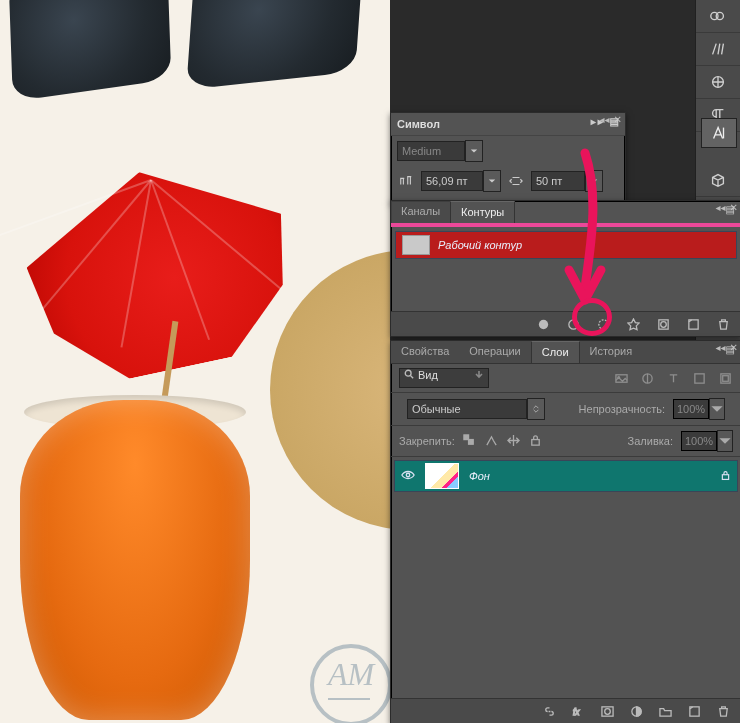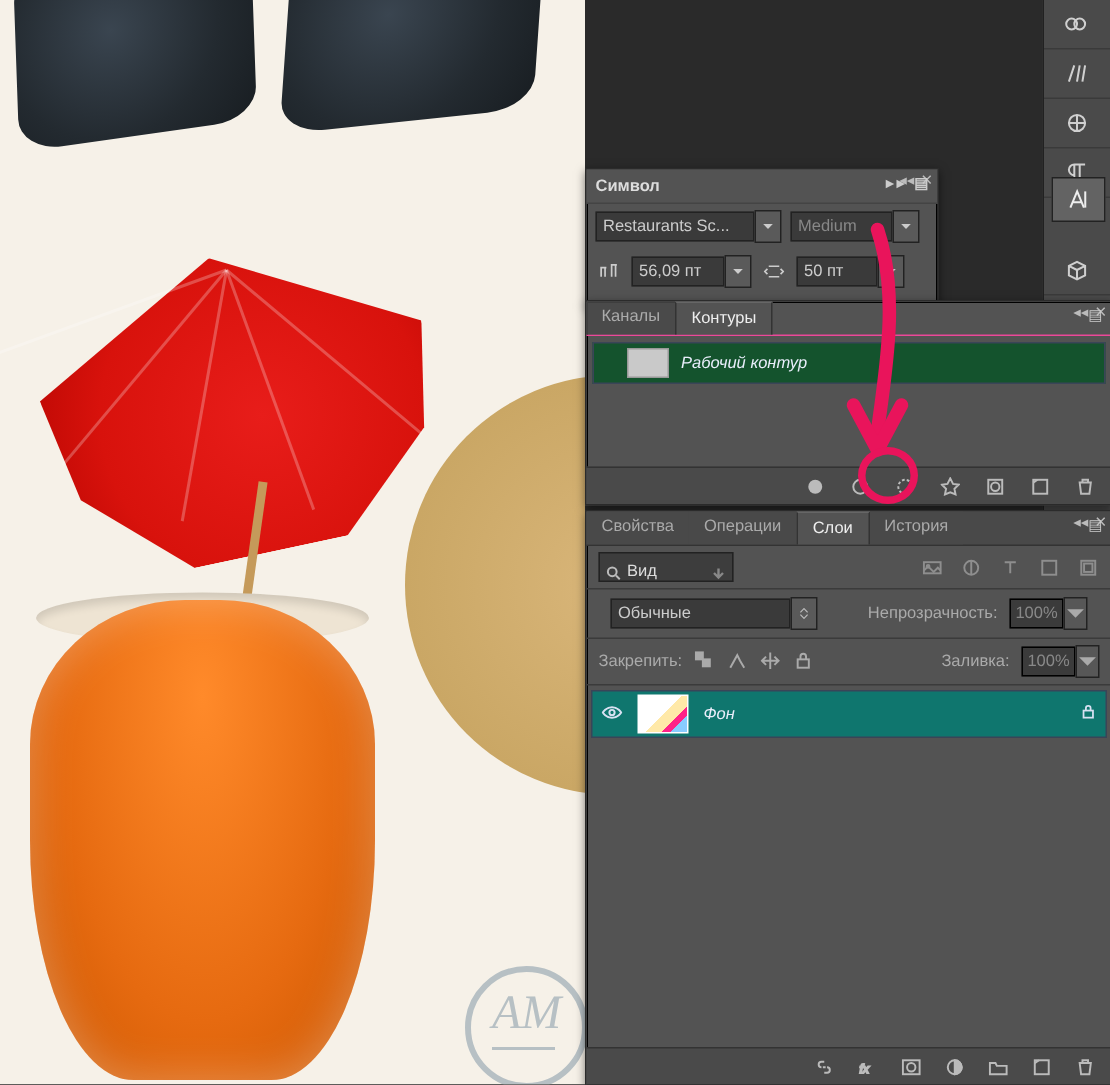--- a/index.html
+++ b/index.html
@@ -33,37 +33,37 @@
   .row{display:flex;align-items:center;gap:6px;padding:4px 6px}
   .combo{display:flex;align-items:center}
   .combo .txt{height:18px;background:#3a3a3a;border:1px solid #222;padding:0 4px;color:#ccc;display:flex;align-items:center;font-size:11px}
   .combo .btn{width:16px;height:20px;background:#5a5a5a;border:1px solid #222;display:flex;align-items:center;justify-content:center}
   .combo .btn svg{width:8px;height:8px;fill:#ccc}
   .fld-ic{width:18px;height:18px;display:flex;align-items:center;justify-content:center}
   .fld-ic svg{width:14px;height:14px;fill:none;stroke:#ccc;stroke-width:1.3}
 
   
   .pathpanel{left:390px;top:200px;width:350px;height:135px}
-  .tabs{display:flex;height:22px;border-bottom:1px solid #ec4899}
+  .tabs{display:flex;height:22px;border-bottom:4px solid #ec4899}
   .tab{padding:4px 10px 0 10px;color:#bbb}
   .tab.active{background:#535353;border-top:1px solid #666;border-left:1px solid #333;border-right:1px solid #333;color:#eee}
   .tab.inactive{opacity:.85;background:#494949}
-  .pathrow{display:flex;align-items:center;gap:8px;height:26px;background:#14532d;border:1px solid #3a4558;margin:4px;padding:0 22px}
+  .pathrow{display:flex;align-items:center;gap:8px;height:26px;background:#b91c1c;border:1px solid #3a4558;margin:4px;padding:0 6px}
   .pathrow .thumb{width:26px;height:18px;background:#c9c9c9;border:1px solid #999}
   .pathrow .lbl{font-style:italic;color:#e9eefb}
   .pathfooter{position:absolute;left:0;bottom:0;right:0;height:24px;background:#4a4a4a;border-top:1px solid #333;display:flex;align-items:center;justify-content:flex-end;gap:14px;padding:0 10px}
   .pathfooter span{width:16px;height:16px;display:inline-flex;align-items:center;justify-content:center}
   .pathfooter svg{width:13px;height:13px;fill:none;stroke:#bbb;stroke-width:1.4}
   .pathfooter .filled svg{fill:#bbb;stroke:none}
 
   
   .layerspanel{left:390px;top:340px;width:350px;height:382px}
   .layerstabs{display:flex;height:22px;background:#494949;border-bottom:1px solid #333}
   .lopt{display:flex;align-items:center;gap:6px;padding:4px 8px;border-bottom:1px solid #3b3b3b}
-  .search{display:flex;align-items:flex-end;width:80px;height:18px;background:#3d3d3d;border:1px solid #222;padding:0 4px;gap:4px}
+  .search{display:flex;align-items:flex-start;width:80px;height:18px;background:#3d3d3d;border:1px solid #222;padding:0 4px;gap:4px}
   .search svg{width:10px;height:10px;stroke:#bbb;fill:none;stroke-width:1.6}
   .spacer{flex:1}
   .filtgrp{display:flex;gap:10px}
   .filtgrp span{width:16px;height:16px;display:inline-flex;align-items:center;justify-content:center}
   .filtgrp svg{width:13px;height:13px;stroke:#8e8e8e;fill:none;stroke-width:1.4}
   .blendrow{display:flex;align-items:center;padding:5px 16px;gap:8px;border-bottom:1px solid #3b3b3b}
   .blendrow .combo .txt{width:110px}
   .numbox{display:flex;align-items:center}
   .numbox .v{width:34px;height:18px;background:#3b3b3b;border:1px solid #000000;color:#888;display:flex;align-items:center;justify-content:center}
   .numbox .b{width:14px;height:20px;background:#575757;border:1px solid #222;display:flex;align-items:center;justify-content:center}
@@ -157,28 +157,20 @@
   <div class="panelcollapse">
       <span>◂◂</span>
       <span>✕</span>
     </div>
   <div class="titlebar">
     <span>Символ</span>
     <span class="panelmenu">▸▸ ▤</span>
   </div>
   <div class="row">
     <div class="combo">
-      <div class="txt" style="width:96px">Restaurants Sc...</div>
-      <div class="btn">
-          <svg viewBox="0 0 10 10">
-            <path d="M1 3l4 4 4-4z"></path>
-          </svg>
-        </div>
-    </div>
-    <div class="combo">
       <div class="txt" style="width:58px;color:#888">Medium</div>
       <div class="btn">
           <svg viewBox="0 0 10 10">
             <path d="M1 3l4 4 4-4z"></path>
           </svg>
         </div>
     </div>
   </div>
   <div class="row">
     <span class="fld-ic">

